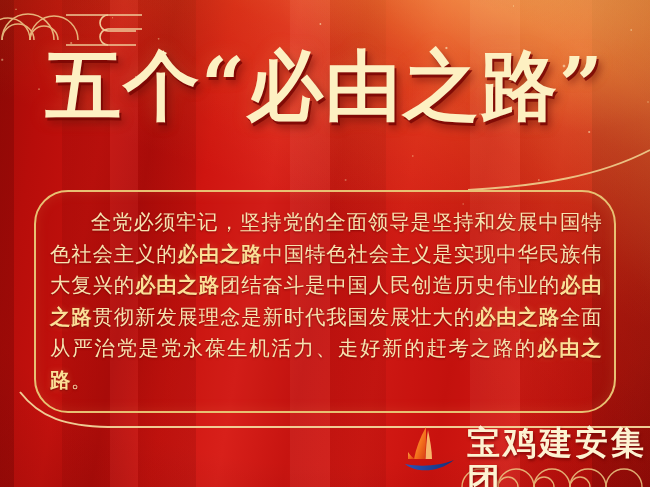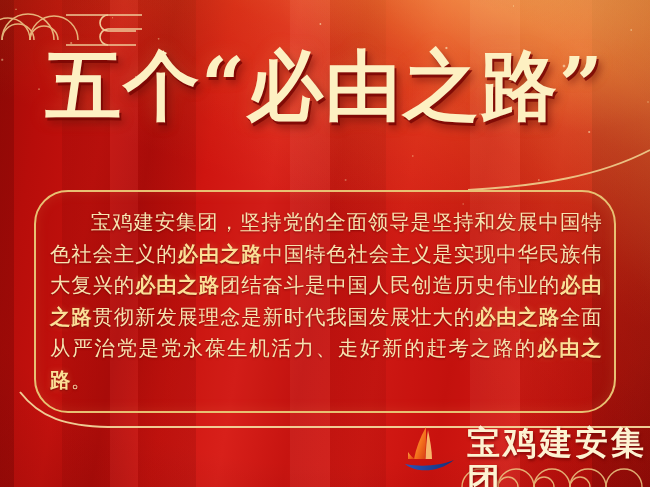--- a/index.html
+++ b/index.html
@@ -219,21 +219,21 @@
       <path d="M606 487 a18 18 0 0 1 18 -18 a18 18 0 0 1 18 18"></path>
       <path d="M462 487 a18 18 0 0 1 18 -18 a18 18 0 0 1 18 18"></path>
     </g>
   </svg>
 
   <div class="title">五个“必由之路”</div>
 
   <div class="panel"></div>
 
   <div class="panel-body">
-    <span class="indent"></span><span id="body-rich"><span>宝鸡建安集团，坚持党的全面领导是坚持和发展中国特色社会主义的</span><b>必由之路</b><span>中国特色社会主义是实现中华民族伟大复兴的</span><b>必由之路</b><span>团结奋斗是中国人民创造历史伟业的</span><b>必由之路</b><span>贯彻新发展理念是新时代我国发展壮大的</span><b>必由之路</b><span>全面从严治党是党永葆生机活力、走好新的赶考之路的</span><b>必由之路</b><span>。</span></span>
+    <span class="indent"></span><span id="body-rich"><span>全党必须牢记，坚持党的全面领导是坚持和发展中国特色社会主义的</span><b>必由之路</b><span>中国特色社会主义是实现中华民族伟大复兴的</span><b>必由之路</b><span>团结奋斗是中国人民创造历史伟业的</span><b>必由之路</b><span>贯彻新发展理念是新时代我国发展壮大的</span><b>必由之路</b><span>全面从严治党是党永葆生机活力、走好新的赶考之路的</span><b>必由之路</b><span>。</span></span>
   </div>
 
   <div class="logo">
     <svg class="logo-mark" viewBox="0 0 54 48">
       <defs>
         <linearGradient id="gOrange" x1="0" y1="0" x2="1" y2="1">
           <stop offset="0%" stop-color="#ffb24a"></stop>
           <stop offset="55%" stop-color="#f4721d"></stop>
           <stop offset="100%" stop-color="#d83b12"></stop>
         </linearGradient>

